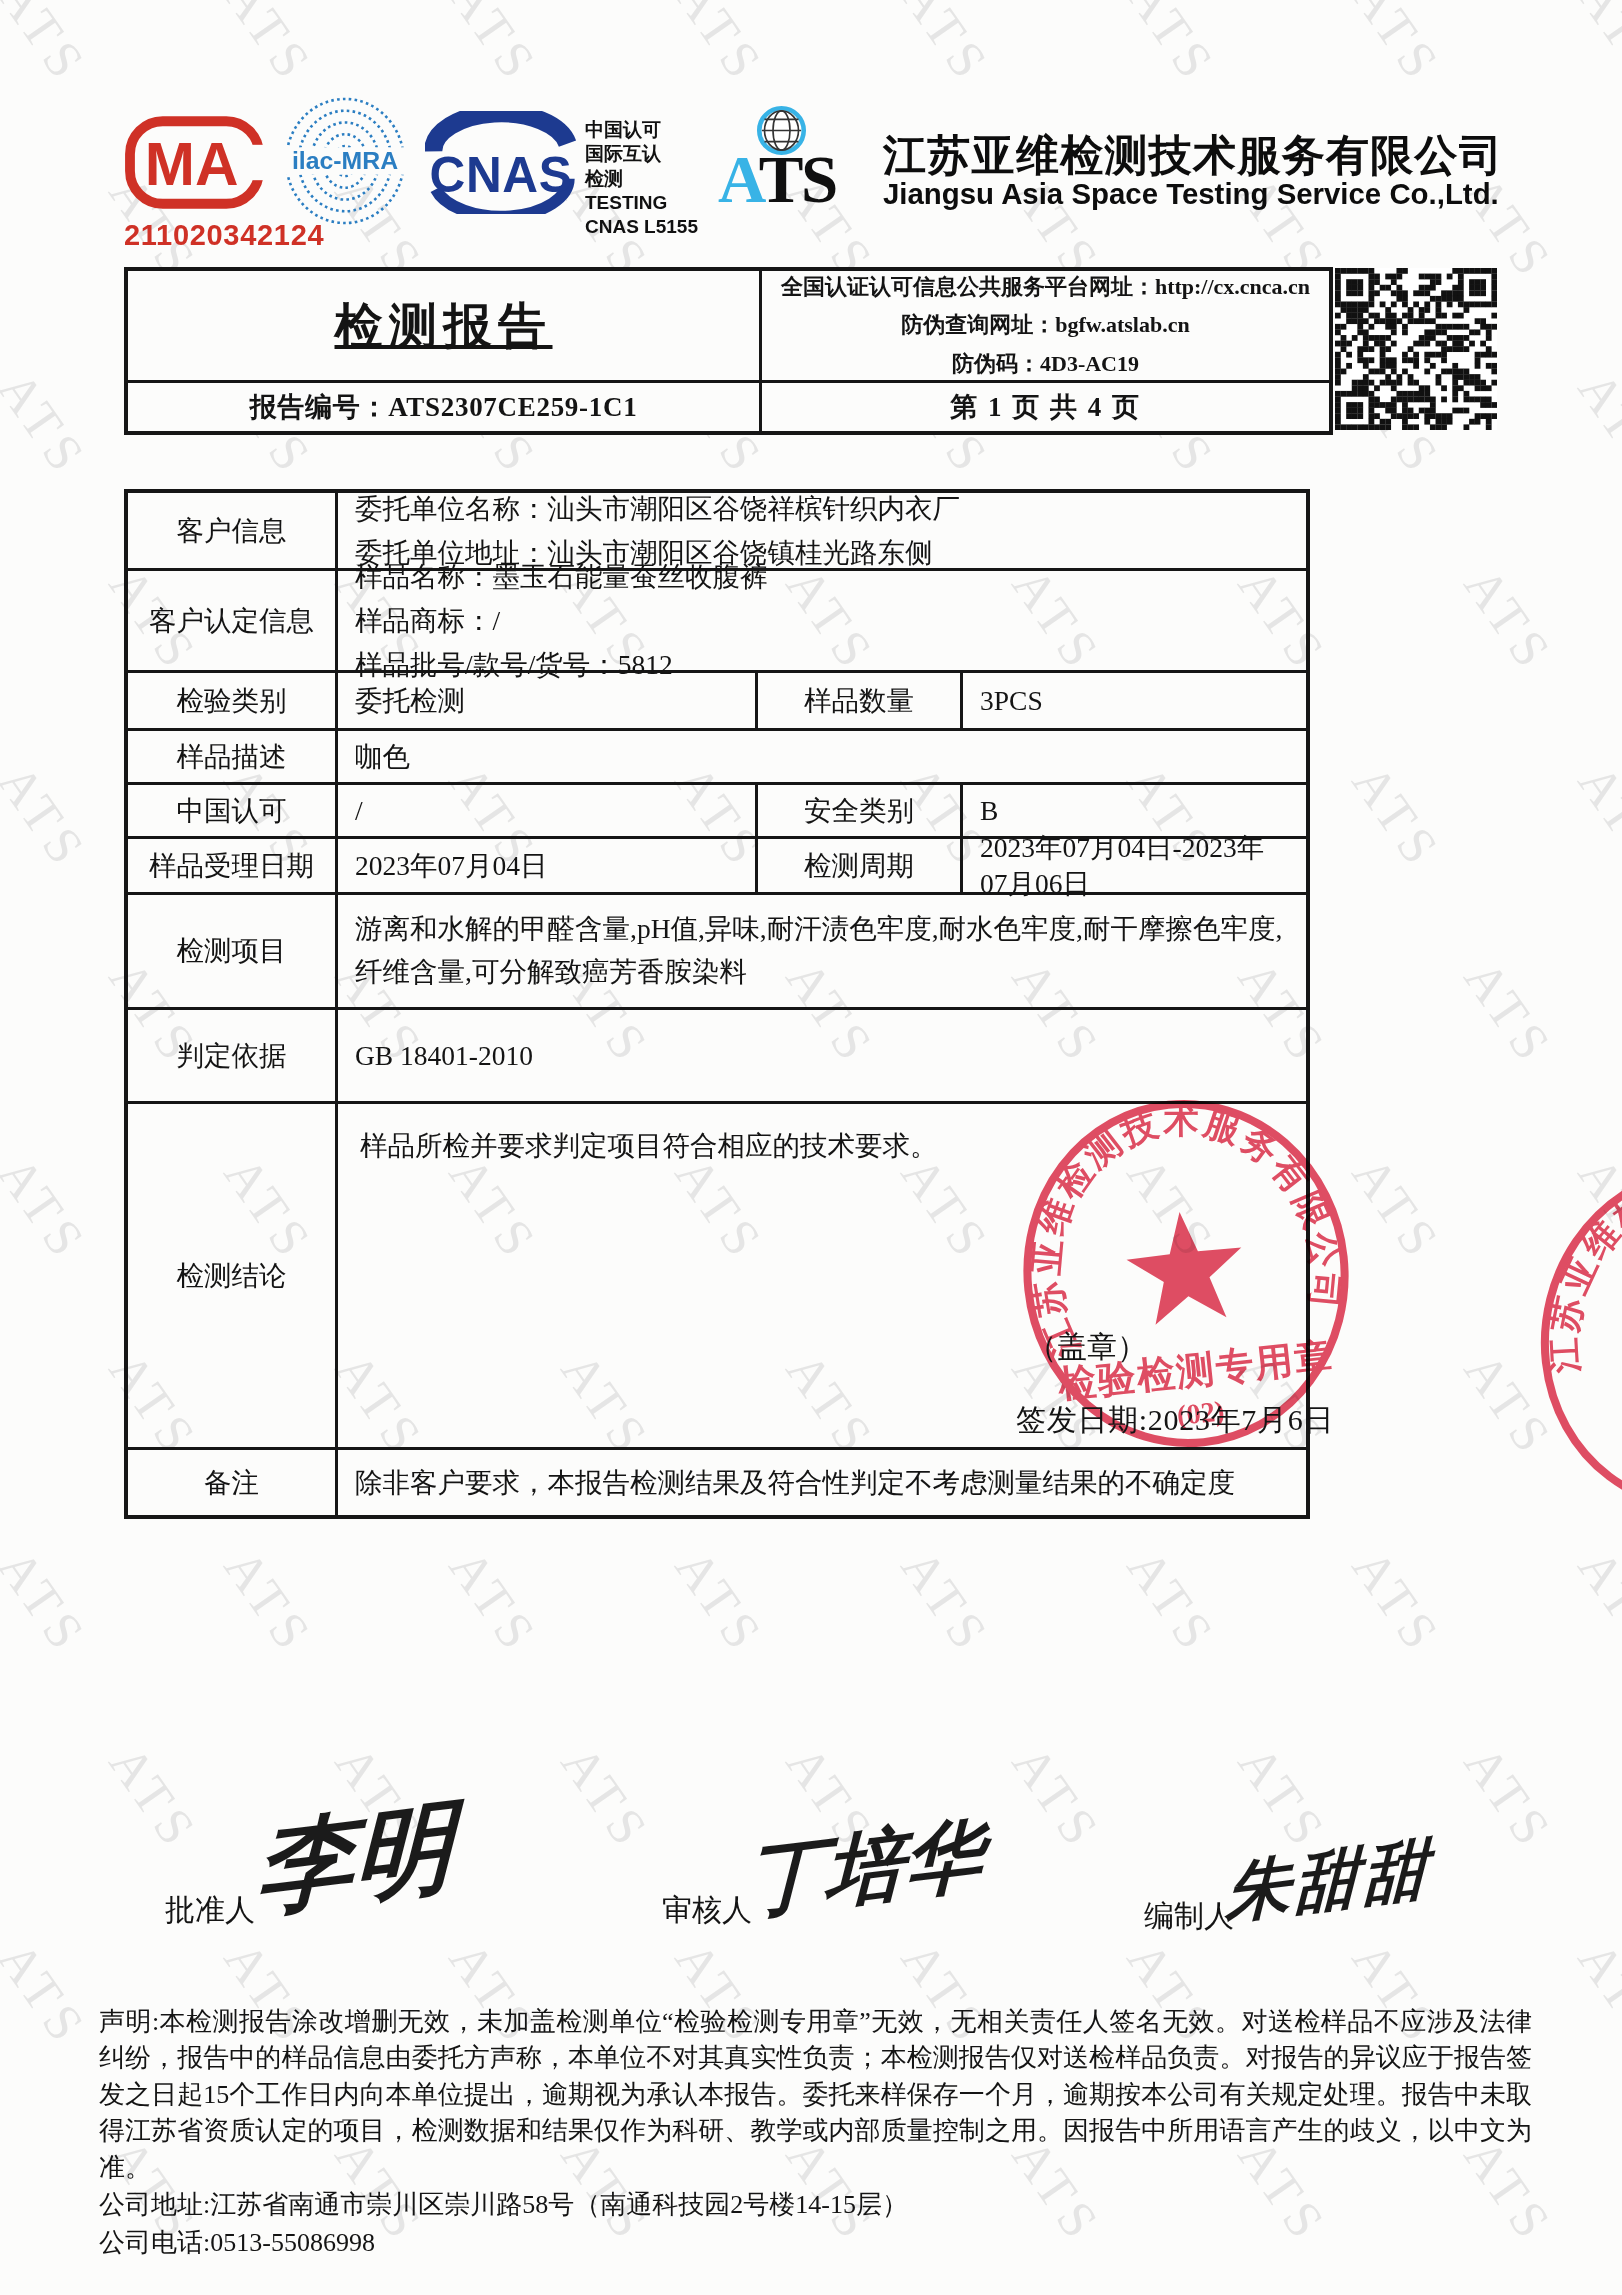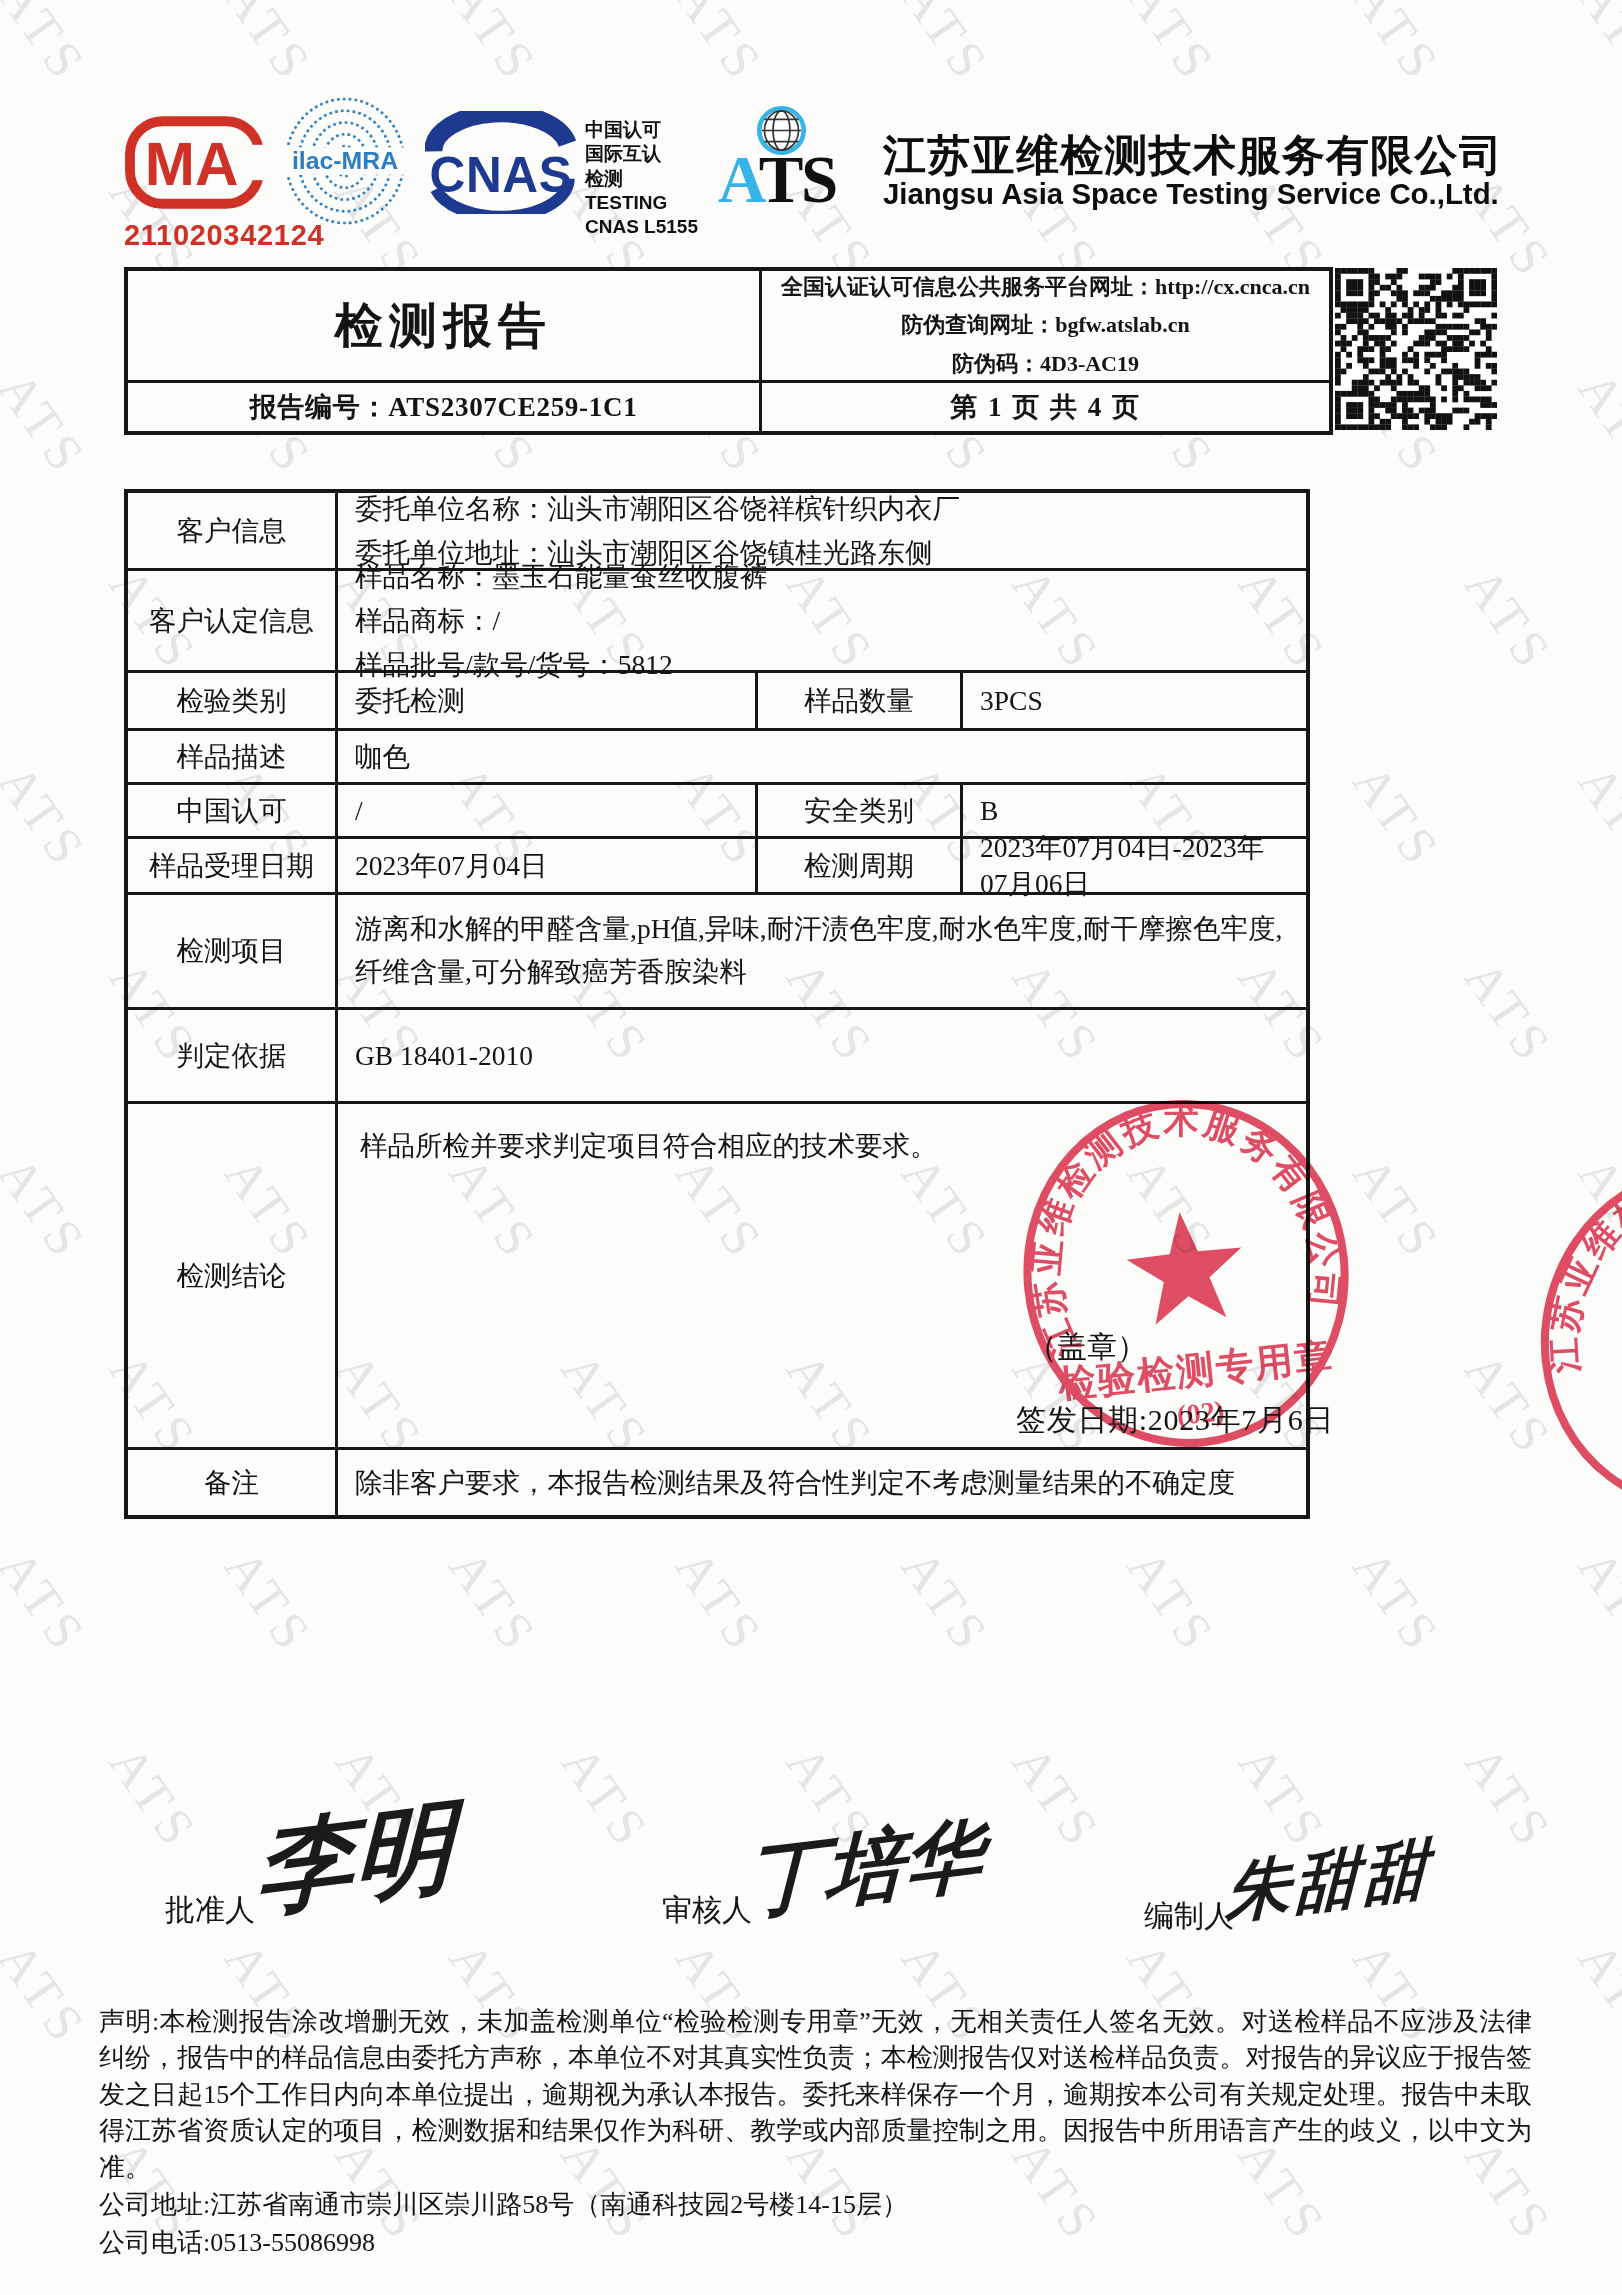--- a/index.html
+++ b/index.html
@@ -29,21 +29,21 @@
             font-size:43px;font-weight:bold;letter-spacing:1.3px;color:#0d0d0d;white-space:nowrap;}
   .brand-en{position:absolute;left:883px;top:177px;font-family:"Liberation Sans",sans-serif;
             font-size:29.4px;font-weight:bold;color:#0d0d0d;white-space:nowrap;}
   
   .htable{position:absolute;left:124px;top:267px;width:1209px;height:168px;border:4.6px solid #161616;
           box-sizing:border-box;display:grid;grid-template-columns:631px 1fr;grid-template-rows:109px 1fr;
           background:#fcfcfb;}
   .hc{display:flex;align-items:center;justify-content:center;box-sizing:border-box;text-align:center;}
   .hc.rgt{border-left:3.3px solid #161616;}
   .hc.bot{border-top:3.3px solid #161616;}
-  .h-title{font-size:48px;font-weight:bold;letter-spacing:6.5px;}
+  .h-title{font-size:48px;font-weight:bold;letter-spacing:6.5px;text-decoration:underline;}
   .h-info{flex-direction:column;font-size:22px;font-weight:bold;line-height:1.75;}
   .h-repno{font-size:27px;font-weight:bold;letter-spacing:0.7px;}
   .h-page{font-size:27px;font-weight:600;letter-spacing:2px;}
   
   .qr{position:absolute;left:1335px;top:268px;}
   
   .tbl{position:absolute;left:124px;top:489px;width:1186px;border:4.6px solid #161616;box-sizing:border-box;
        background:transparent;}
   .trow{display:flex;box-sizing:border-box;border-top:3.3px solid #161616;}
   .trow:first-child{border-top:none;}

